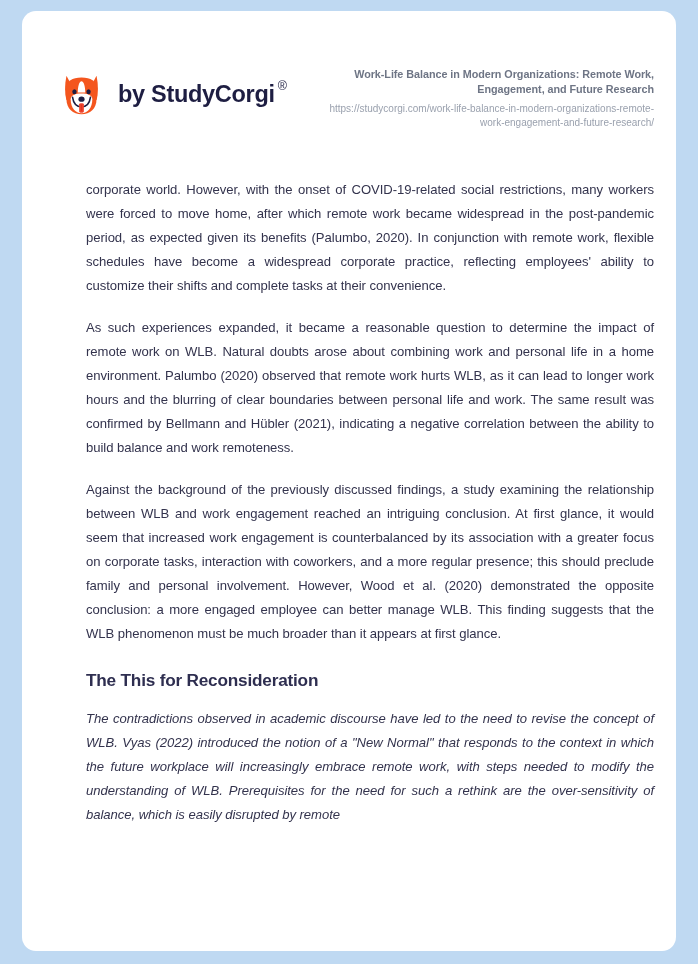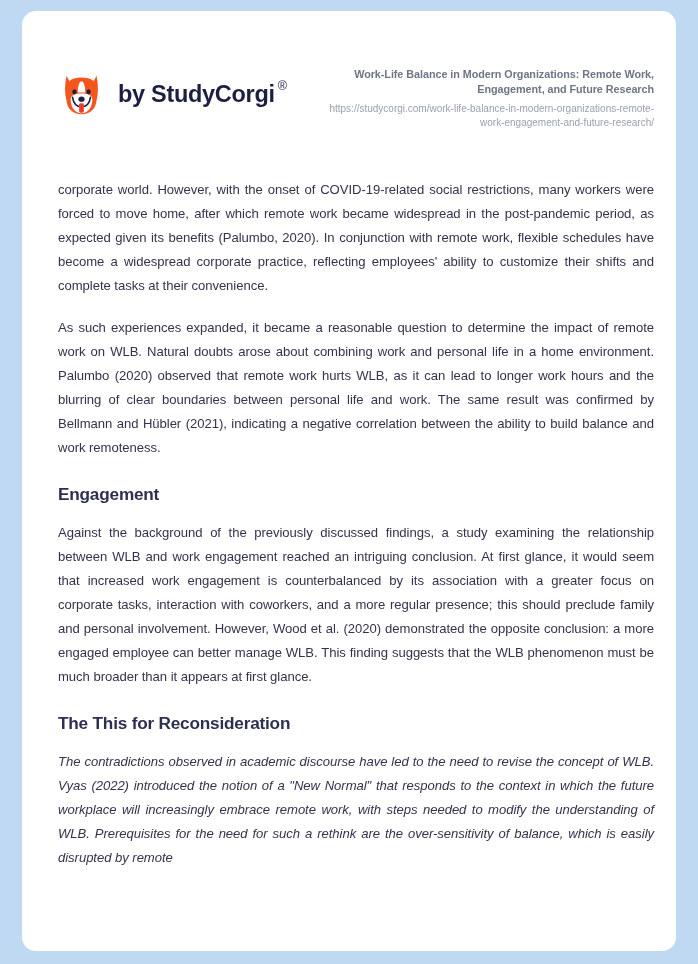--- a/index.html
+++ b/index.html
@@ -83,20 +83,21 @@
     color: #9aa1ae;
     line-height: 1.45;
     margin-top: 4px;
     word-break: break-all;
   }
 
   
   .doc-body {
     padding: 0 22px 0 36px;
     margin-top: 47px;
+    margin-left: 28px;
   }
 
   .para {
     font-size: 13.1px;
     line-height: 24px;
     color: #33334d;
     text-align: justify;
     margin-bottom: 18px;
     letter-spacing: -0.05px;
   }
@@ -152,21 +153,20 @@
     </div>
 
   </div>
 
   <div class="doc-body">
 
     <p class="para">corporate world. However, with the onset of COVID-19-related social restrictions, many workers were forced to move home, after which remote work became widespread in the post-pandemic period, as expected given its benefits (Palumbo, 2020). In conjunction with remote work, flexible schedules have become a widespread corporate practice, reflecting employees' ability to customize their shifts and complete tasks at their convenience.</p>
 
     <p class="para">As such experiences expanded, it became a reasonable question to determine the impact of remote work on WLB. Natural doubts arose about combining work and personal life in a home environment. Palumbo (2020) observed that remote work hurts WLB, as it can lead to longer work hours and the blurring of clear boundaries between personal life and work. The same result was confirmed by Bellmann and Hübler (2021), indicating a negative correlation between the ability to build balance and work remoteness.</p>
 
-    <h2 class="section-heading">Engagement</h2>
 
     <p class="para">Against the background of the previously discussed findings, a study examining the relationship between WLB and work engagement reached an intriguing conclusion. At first glance, it would seem that increased work engagement is counterbalanced by its association with a greater focus on corporate tasks, interaction with coworkers, and a more regular presence; this should preclude family and personal involvement. However, Wood et al. (2020) demonstrated the opposite conclusion: a more engaged employee can better manage WLB. This finding suggests that the WLB phenomenon must be much broader than it appears at first glance.</p>
 
     <h2 class="section-heading">The This for Reconsideration</h2>
 
     <p class="para">The contradictions observed in academic discourse have led to the need to revise the concept of WLB. Vyas (2022) introduced the notion of a "New Normal" that responds to the context in which the future workplace will increasingly embrace remote work, with steps needed to modify the understanding of WLB. Prerequisites for the need for such a rethink are the over-sensitivity of balance, which is easily disrupted by remote</p>
 
   </div>
 
 </div>

